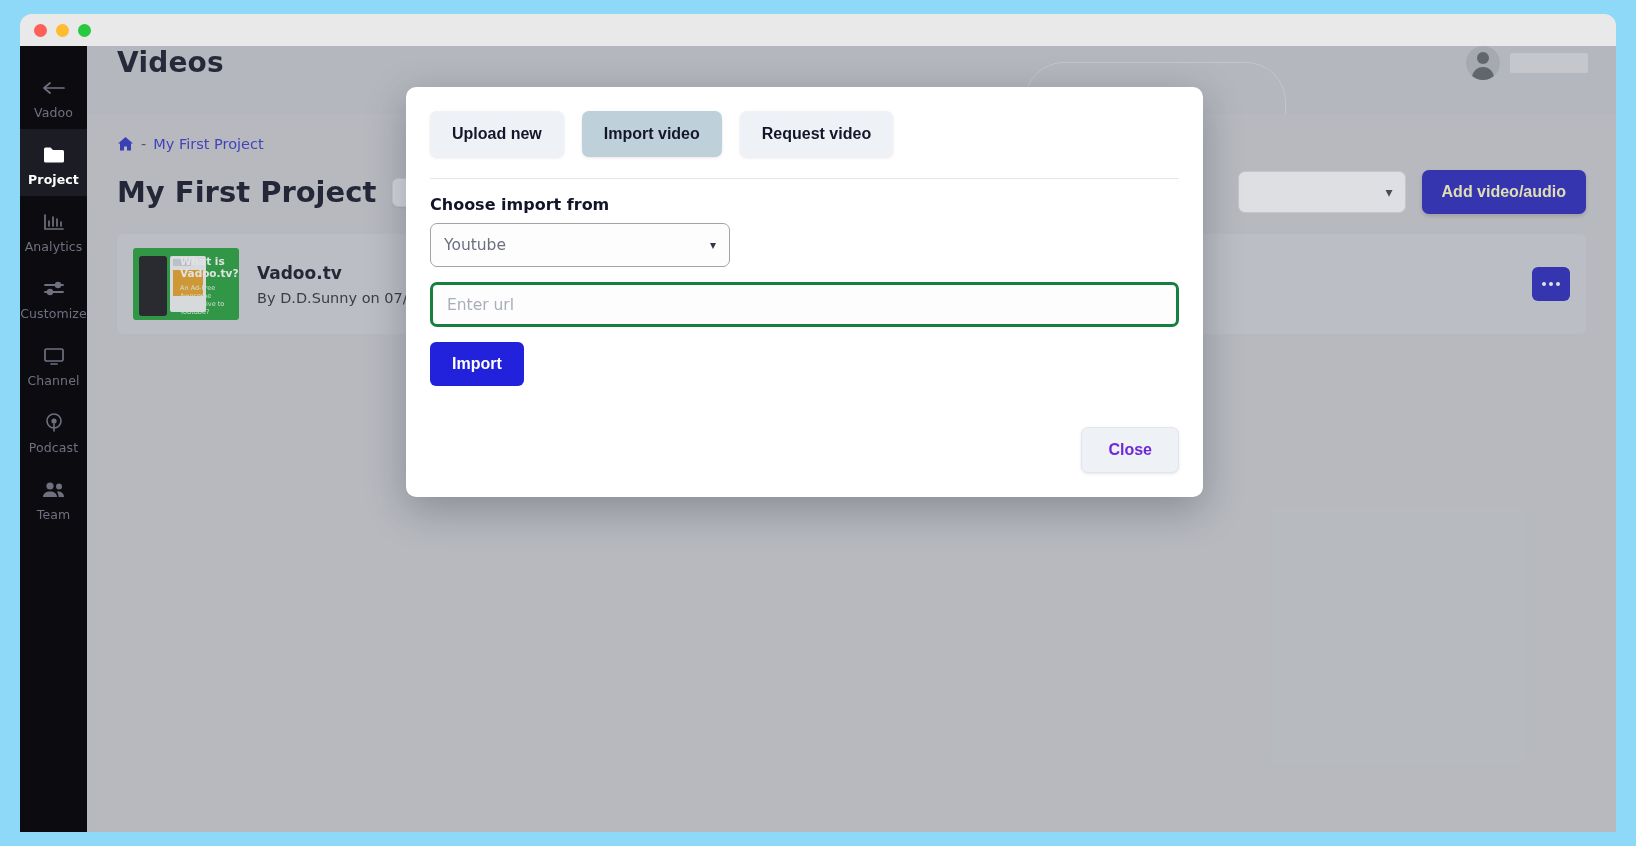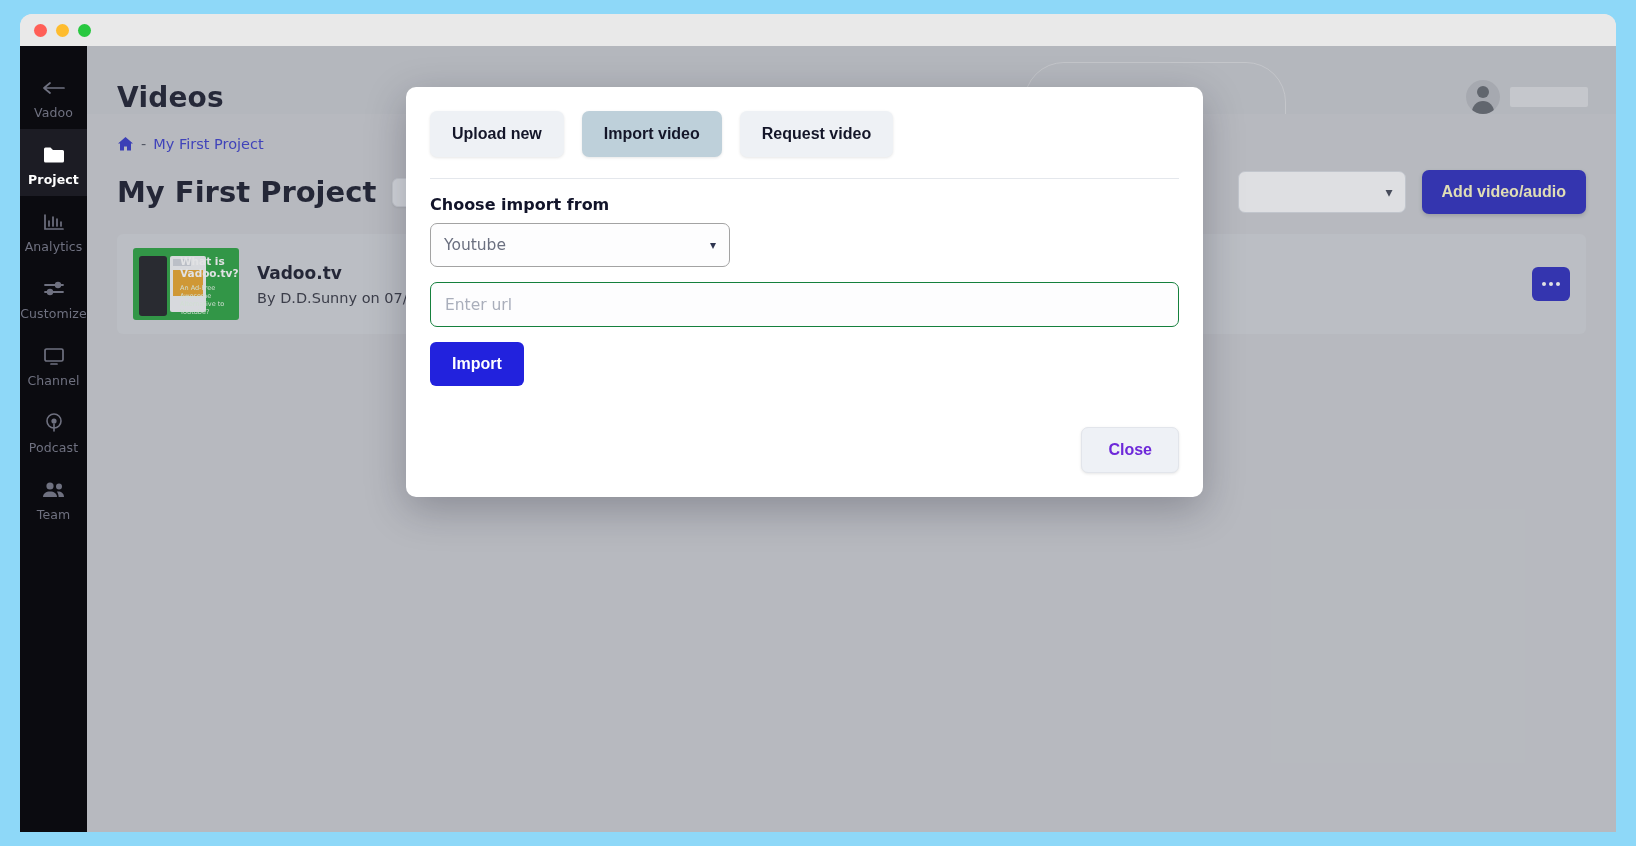--- a/index.html
+++ b/index.html
@@ -89,21 +89,21 @@
     display: flex;
     flex-direction: column;
     min-width: 0;
   }
 
   .topbar {
     height: 68px;
     flex: 0 0 68px;
     background: #c6c8cd;
     display: flex;
-    align-items: flex-end;
+    align-items: flex-start;
     padding: 0 28px 0 30px;
     position: relative;
     overflow: hidden;
   }
   .topbar::after {
     content: "";
     position: absolute;
     right: 330px; top: 16px;
     width: 260px; height: 200px;
     border: 1px solid rgba(255,255,255,.35);
@@ -391,21 +391,21 @@
     color: #6b7080;
     cursor: pointer;
     margin-bottom: 15px;
   }
   .select-box .sel-caret { margin-left: auto; color: #2e3550; font-size: 12px; }
 
   .url-input {
     width: 100%;
     height: 45px;
     background: #fdfdfe;
-    border: 1px solid #15803d;
+    border: 3px solid #15803d;
     border-radius: 7px;
     padding: 0 14px;
     font-size: 15.5px;
     color: #3a3f50;
     font-family: "DejaVu Sans", "Liberation Sans", sans-serif;
     margin-bottom: 15px;
   }
   .url-input::placeholder { color: #a9aebb; }
 
   .import-btn {

